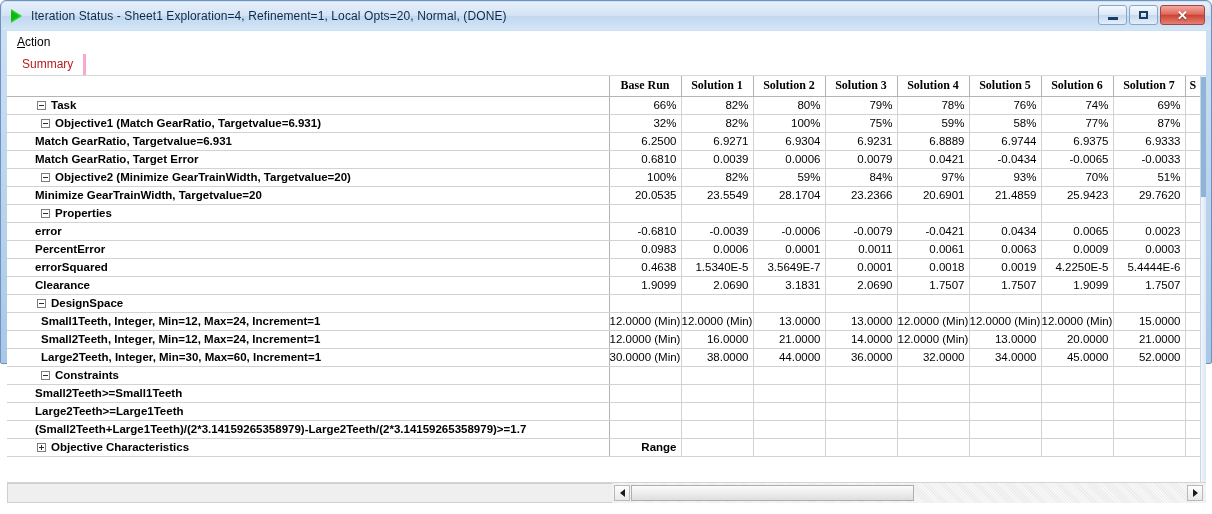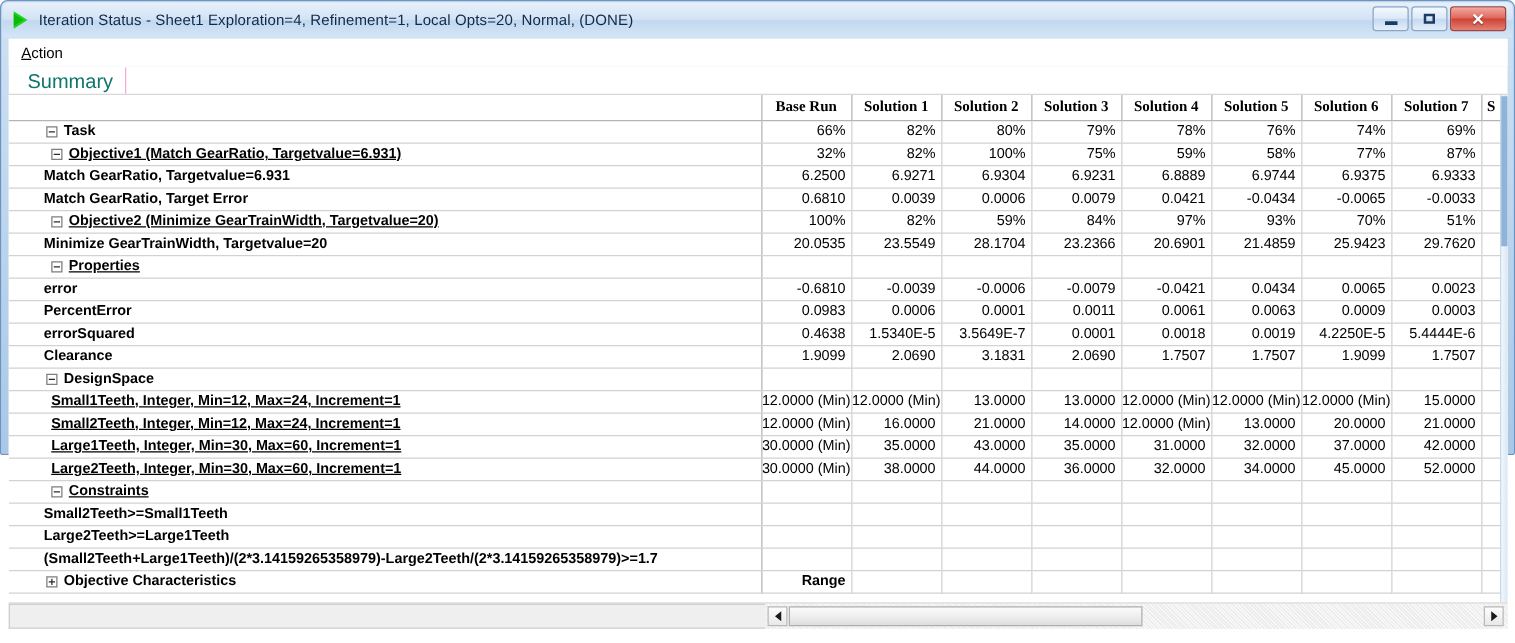--- a/index.html
+++ b/index.html
@@ -135,24 +135,24 @@
     position: absolute;
     left: 6px; top: 0;
     width: 1193px; height: 22px;
     box-sizing: border-box;
   }
   .tab {
     position: absolute;
     left: 0; top: 1px;
     height: 21px;
     padding: 3px 10px 0 9px;
-    font-size: 16px;
-    color: #0f766e;
+    font-size: 12px;
+    color: #b91c1c;
     background: #ffffff;
-    border-right: 1px solid #f9a8d4;
+    border-right: 3px solid #f9a8d4;
     box-sizing: border-box;
     white-space: nowrap;
   }
   .tabline {
     position: absolute;
     left: 0; top: 22px;
     width: 1199px;
     border-bottom: 1px solid #d8d8d8;
   }
 
@@ -255,21 +255,21 @@
     left: 3px; top: 1px;
     width: 1px; height: 5px;
     background: #2b2b2b;
   }
   .tlabel {
     font-weight: bold;
     font-size: 11.5px;
     color: #000;
   }
   .ind0 { padding-left: 30px; }
-  .ind1 { padding-left: 34px; text-decoration: underline; }
+  .ind1 { padding-left: 34px; }
   .ind2 { padding-left: 28px; text-align: right; }
 
   
   .hscroll {
     position: absolute;
     left: 0; top: 429px;
     width: 1199px; height: 21px;
     background: #f0f0f0;
     border-top: 1px solid #d4d4d4;
     box-sizing: border-box;
@@ -623,36 +623,20 @@
               <td class="">14.0000</td>
               <td class="red">12.0000 (Min)</td>
               <td class="">13.0000</td>
               <td class="">20.0000</td>
               <td class="">21.0000</td>
               <td class="last"></td>
             </tr>
             <tr>
               <td class="tree">
                 <div class="tcell ind1">
-                  <span class="tlabel">Large1Teeth, Integer, Min=30, Max=60, Increment=1</span>
-                </div>
-              </td>
-              <td class="red">30.0000 (Min)</td>
-              <td class="">35.0000</td>
-              <td class="">43.0000</td>
-              <td class="">35.0000</td>
-              <td class="">31.0000</td>
-              <td class="">32.0000</td>
-              <td class="">37.0000</td>
-              <td class="">42.0000</td>
-              <td class="last"></td>
-            </tr>
-            <tr>
-              <td class="tree">
-                <div class="tcell ind1">
                   <span class="tlabel">Large2Teeth, Integer, Min=30, Max=60, Increment=1</span>
                 </div>
               </td>
               <td class="red">30.0000 (Min)</td>
               <td class="">38.0000</td>
               <td class="">44.0000</td>
               <td class="">36.0000</td>
               <td class="">32.0000</td>
               <td class="">34.0000</td>
               <td class="">45.0000</td>

